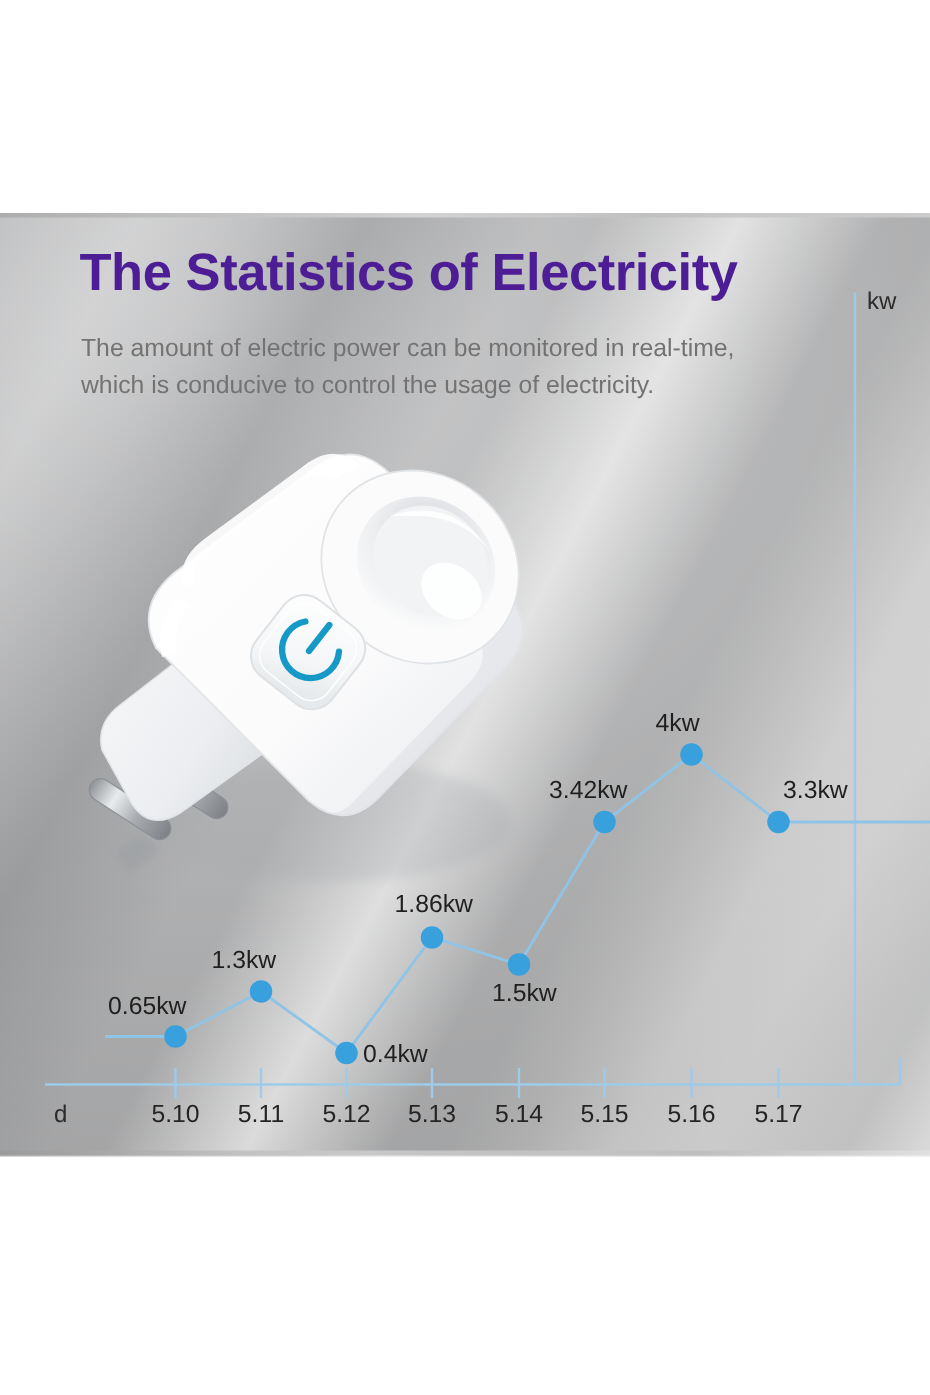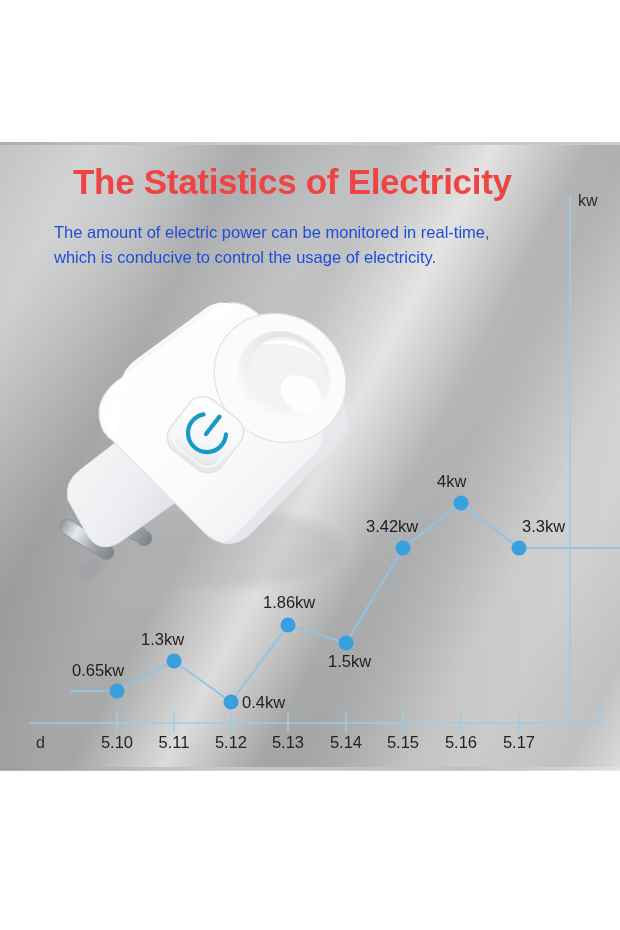--- a/index.html
+++ b/index.html
@@ -30,26 +30,26 @@
       linear-gradient(118deg, rgba(255,255,255,0) 84%, rgba(120,122,126,.22) 94%, rgba(255,255,255,0) 100%);
   }
   .photo-top-edge{position:absolute;left:0;top:142px;width:620px;height:3px;
      background:linear-gradient(90deg,#a9a9a9,#d8d8d8 45%,#bfbfbf 70%,#d0d0d0);opacity:.85;}
   .photo-bot-edge{position:absolute;left:0;top:767px;width:620px;height:4px;
      background:linear-gradient(90deg,#9a9a9a,#cfcfcf 40%,#bdbdbd 75%,#e2e2e2);opacity:.8;}
 
   
   .title{
     position:absolute;left:53px;top:163px;
-    font-size:35px;font-weight:bold;color:#ef4444;letter-spacing:-0.3px;
-    white-space:nowrap;line-height:1.1;margin-left:20px;
+    font-size:35px;font-weight:bold;color:#4c1d95;letter-spacing:-0.3px;
+    white-space:nowrap;line-height:1.1;
   }
   .subtitle{
     position:absolute;left:54px;top:220px;width:520px;
-    font-size:16.5px;color:#1d4ed8;line-height:1.52;white-space:pre-line;
+    font-size:16.5px;color:#737373;line-height:1.52;white-space:pre-line;
   }
 
   
   .plug{position:absolute;left:46px;top:286px;width:330px;height:330px;}
   .plug svg{display:block;}
 
   
   .chart{position:absolute;left:0;top:142px;width:620px;height:628px;}
   .chart svg{display:block;overflow:visible;}
   .axis-label{font-family:"Liberation Sans",sans-serif;font-size:16px;fill:#2b2b2b;}

